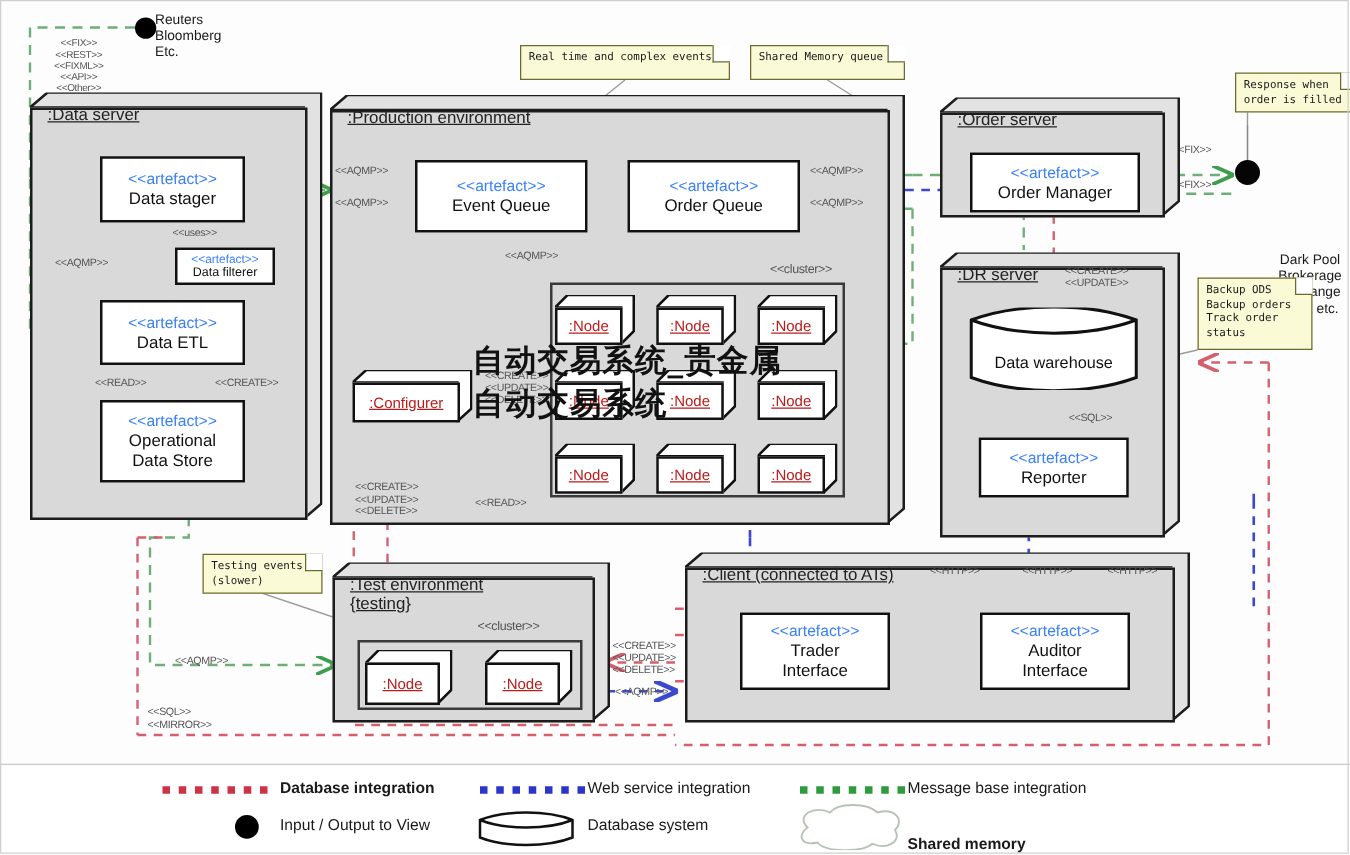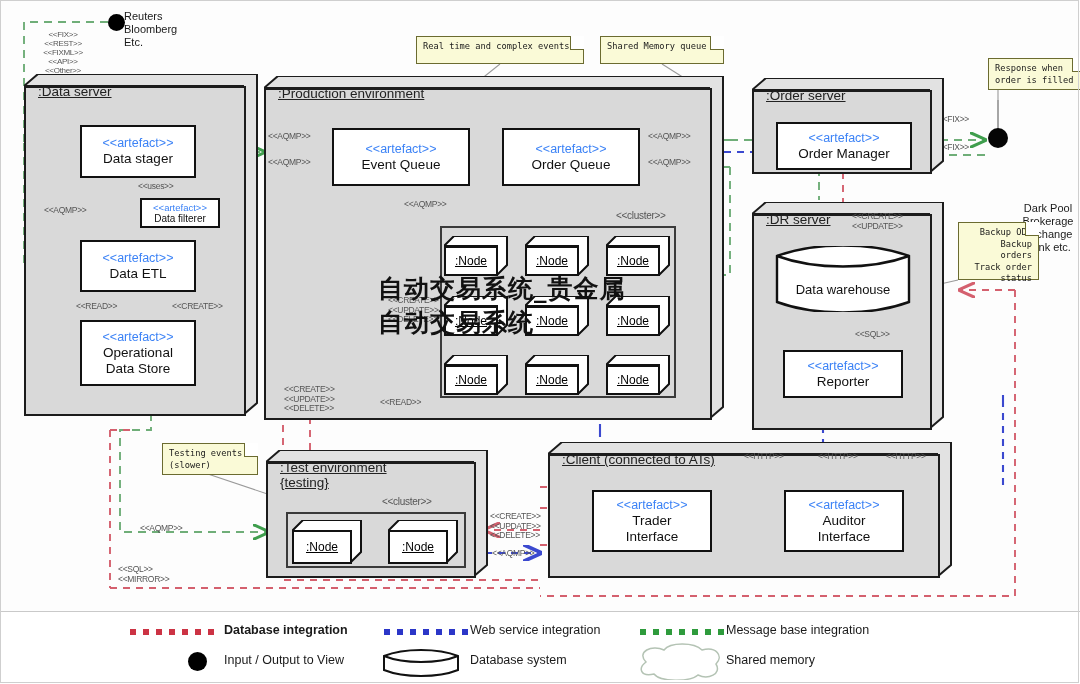--- a/index.html
+++ b/index.html
@@ -15,21 +15,21 @@
   .node3d{position:absolute;}
   .node3d .face{position:absolute;left:0;top:12px;right:12px;bottom:0;
       background:#d9d9d9;border:2px solid #1c1c1c;box-sizing:border-box;}
   .node3d .title{position:absolute;left:14px;top:10px;font-size:13.5px;color:#222;
       text-decoration:underline;white-space:pre;line-height:15px;}
 
   
   .cube{position:absolute;}
   .cube .cface{position:absolute;left:0;top:10px;right:10px;bottom:0;background:#fff;
       border:2px solid #111;box-sizing:border-box;display:flex;align-items:center;justify-content:center;}
-  .cube .clabel{font-size:12px;color:#000000;text-decoration:underline;text-align:right;}
+  .cube .clabel{font-size:12px;color:#b91c1c;text-decoration:underline;text-align:right;}
 
   
   .artefact{position:absolute;background:#fff;border:2.4px solid #111;box-sizing:border-box;
       display:flex;flex-direction:column;align-items:center;justify-content:center;text-align:center;}
   .artefact .st{font-size:12.5px;color:#3b82f6;line-height:15px;}
   .artefact .nm{font-size:13.5px;color:#111;line-height:16px;}
   .artefact.small .st{font-size:9.5px;line-height:11px;}
   .artefact.small .nm{font-size:10px;line-height:12px;}
 
   
@@ -215,21 +215,21 @@
 Brokerage
 Exchange
 Bank etc.</div>
   <div class="stereo abs" style="left:938px;top:115px;">&lt;&lt;FIX&gt;&gt;</div>
   <div class="stereo abs" style="left:938px;top:143px;">&lt;&lt;FIX&gt;&gt;</div>
 
   <div class="note" style="left:416px;top:36px;width:168px;height:28px;">Real time and complex events</div>
   <div class="note" style="left:600px;top:36px;width:124px;height:28px;">Shared Memory queue</div>
   <div class="note" style="left:950px;top:58px;width:98px;height:32px;margin-left:38px;">Response when
 order is filled</div>
-  <div class="note" style="left:958px;top:222px;width:81px;height:58px;text-align:right;">Backup ODS
+  <div class="note" style="left:958px;top:222px;width:92px;height:58px;">Backup ODS
 Backup orders
 Track order
 status</div>
   <div class="note" style="left:162px;top:443px;width:96px;height:32px;">Testing events
 (slower)</div>
 
   <div class="node3d" style="left:24px;top:74px;width:234px;height:342px;">
     <svg width="234" height="342" style="position:absolute;left:0;top:0;">
       <polygon points="0,12 14,0 233,0 233,329 219,341 219,12" fill="#e2e2e2" stroke="#1c1c1c" stroke-width="2"></polygon>
     </svg>
@@ -272,20 +272,28 @@
   <div class="artefact" style="left:502px;top:128px;width:138px;height:58px;">
     <div class="st">&lt;&lt;artefact&gt;&gt;</div>
     <div class="nm">Order Queue</div>
   </div>
   <div class="stereo abs" style="left:268px;top:132px;">&lt;&lt;AQMP&gt;&gt;</div>
   <div class="stereo abs" style="left:268px;top:158px;">&lt;&lt;AQMP&gt;&gt;</div>
   <div class="stereo abs" style="left:648px;top:132px;">&lt;&lt;AQMP&gt;&gt;</div>
   <div class="stereo abs" style="left:648px;top:158px;">&lt;&lt;AQMP&gt;&gt;</div>
   <div class="stereo abs" style="left:404px;top:200px;">&lt;&lt;AQMP&gt;&gt;</div>
 
+  <div class="cube" style="left:282px;top:296px;width:96px;height:42px;">
+    <svg width="96" height="42" style="position:absolute;left:0;top:0;">
+      <polygon points="0,10 11,0 95,0 95,31 84,41 84,10" fill="#fff" stroke="#111" stroke-width="2"></polygon>
+    </svg>
+    <div class="cface">
+        <span class="clabel">:Configurer</span>
+      </div>
+  </div>
   <div class="stereo abs" style="left:284px;top:385px;">&lt;&lt;CREATE&gt;&gt;
 &lt;&lt;UPDATE&gt;&gt;
 &lt;&lt;DELETE&gt;&gt;</div>
   <div class="stereo abs" style="left:380px;top:398px;">&lt;&lt;READ&gt;&gt;</div>
   <div class="stereo abs" style="left:388px;top:296px;">&lt;&lt;CREATE&gt;&gt;
 &lt;&lt;UPDATE&gt;&gt;
 &lt;&lt;DELETE&gt;&gt;</div>
 
   <div class="stereo abs" style="left:616px;top:211px;font-size:10px;">&lt;&lt;cluster&gt;&gt;</div>
   <div class="cluster" style="left:440px;top:226px;width:236px;height:172px;"></div>
@@ -506,17 +514,17 @@
     <svg style="position:absolute;left:382px;top:36px;" width="78" height="30">
       <path d="M2,8 C22,0 56,0 76,8 L76,22 C56,30 22,30 2,22 Z" fill="#fff" stroke="#111" stroke-width="2"></path>
       <path d="M2,8 C22,16 56,16 76,8" fill="none" stroke="#111" stroke-width="2"></path>
     </svg>
     <div class="lg-item" style="left:470px;top:41px;">Database system</div>
 
     <svg style="position:absolute;left:632px;top:30px;" width="92" height="38">
       <path d="M14,20 C4,10 20,2 32,8 C38,0 62,0 70,8 C84,4 92,14 84,22
                C90,32 76,38 66,33 C58,40 28,40 22,32 C8,35 6,26 14,20 Z" fill="#fff" stroke="#b4c3b4" stroke-width="1.5"></path>
     </svg>
-    <div class="lg-item" style="left:726px;top:41px;">Shared memory</div>
+    <div class="lg-item" style="left:726px;top:56px;font-weight:bold;">Shared memory</div>
   </div>
 
   <div class="frame"></div>
 </div>
 
 </body></html>

